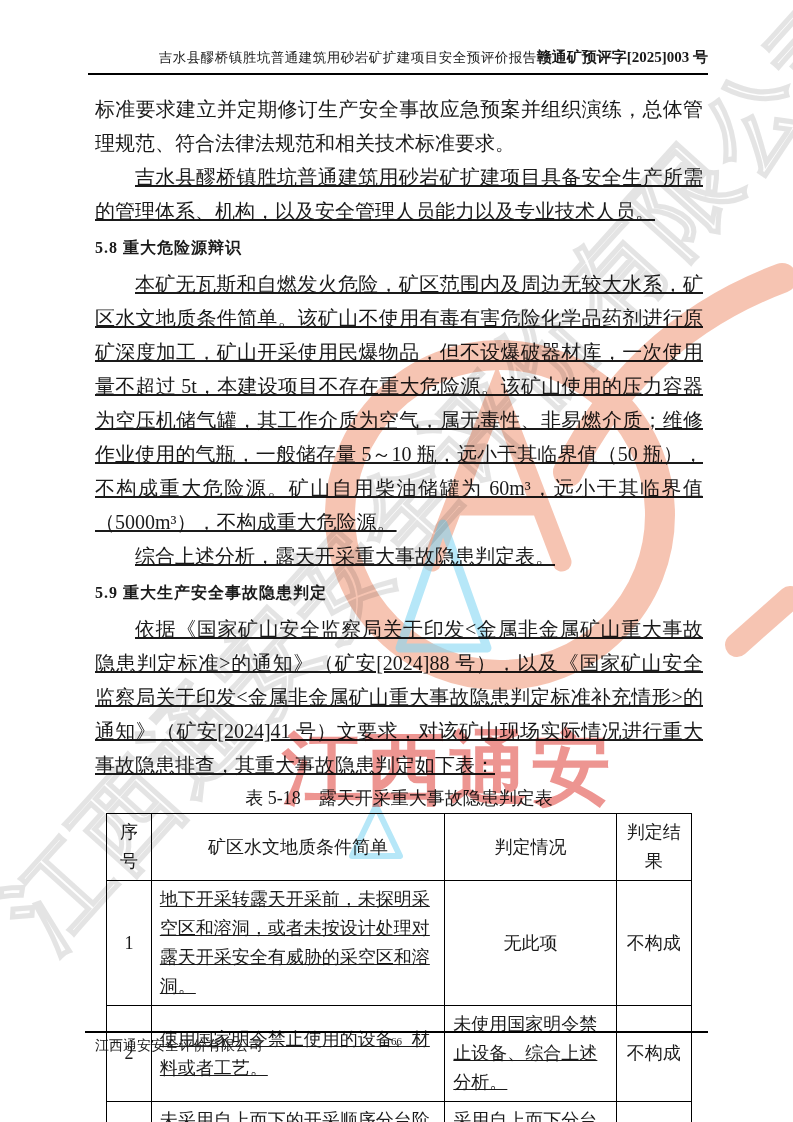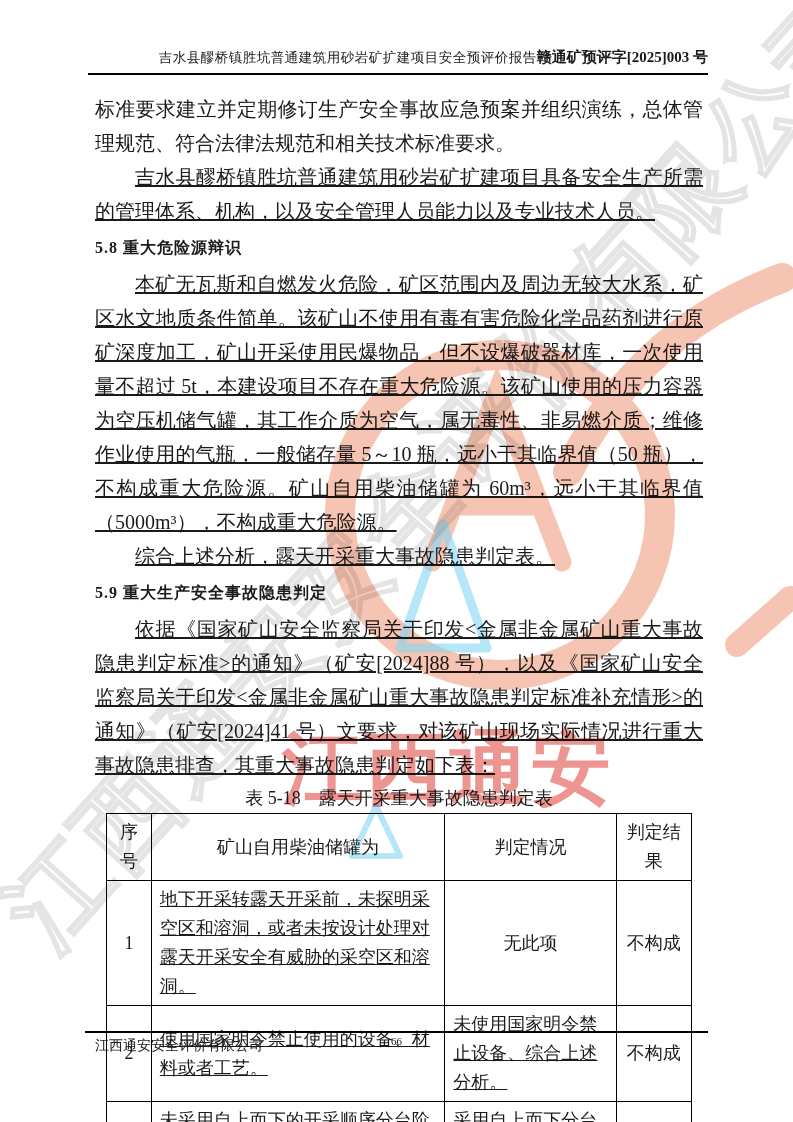--- a/index.html
+++ b/index.html
@@ -116,21 +116,21 @@
       <table class="judge">
         <colgroup>
           <col class="col-num">
             <col class="col-crit">
             <col class="col-sit">
             <col class="col-res">
         </colgroup>
         <thead>
           <tr>
             <th class="hcell">序号</th>
-            <th class="hcell">矿山自用柴油储罐为</th>
+            <th class="hcell">矿区水文地质条件简单</th>
             <th class="hcell">判定情况</th>
             <th class="hcell">判定结果</th>
           </tr>
         </thead>
         <tbody>
           <tr>
             <td class="c">1</td>
             <td class="l">地下开采转露天开采前，未探明采空区和溶洞，或者未按设计处理对露天开采安全有威胁的采空区和溶洞。</td>
             <td class="c">无此项</td>
             <td class="c">不构成</td>

